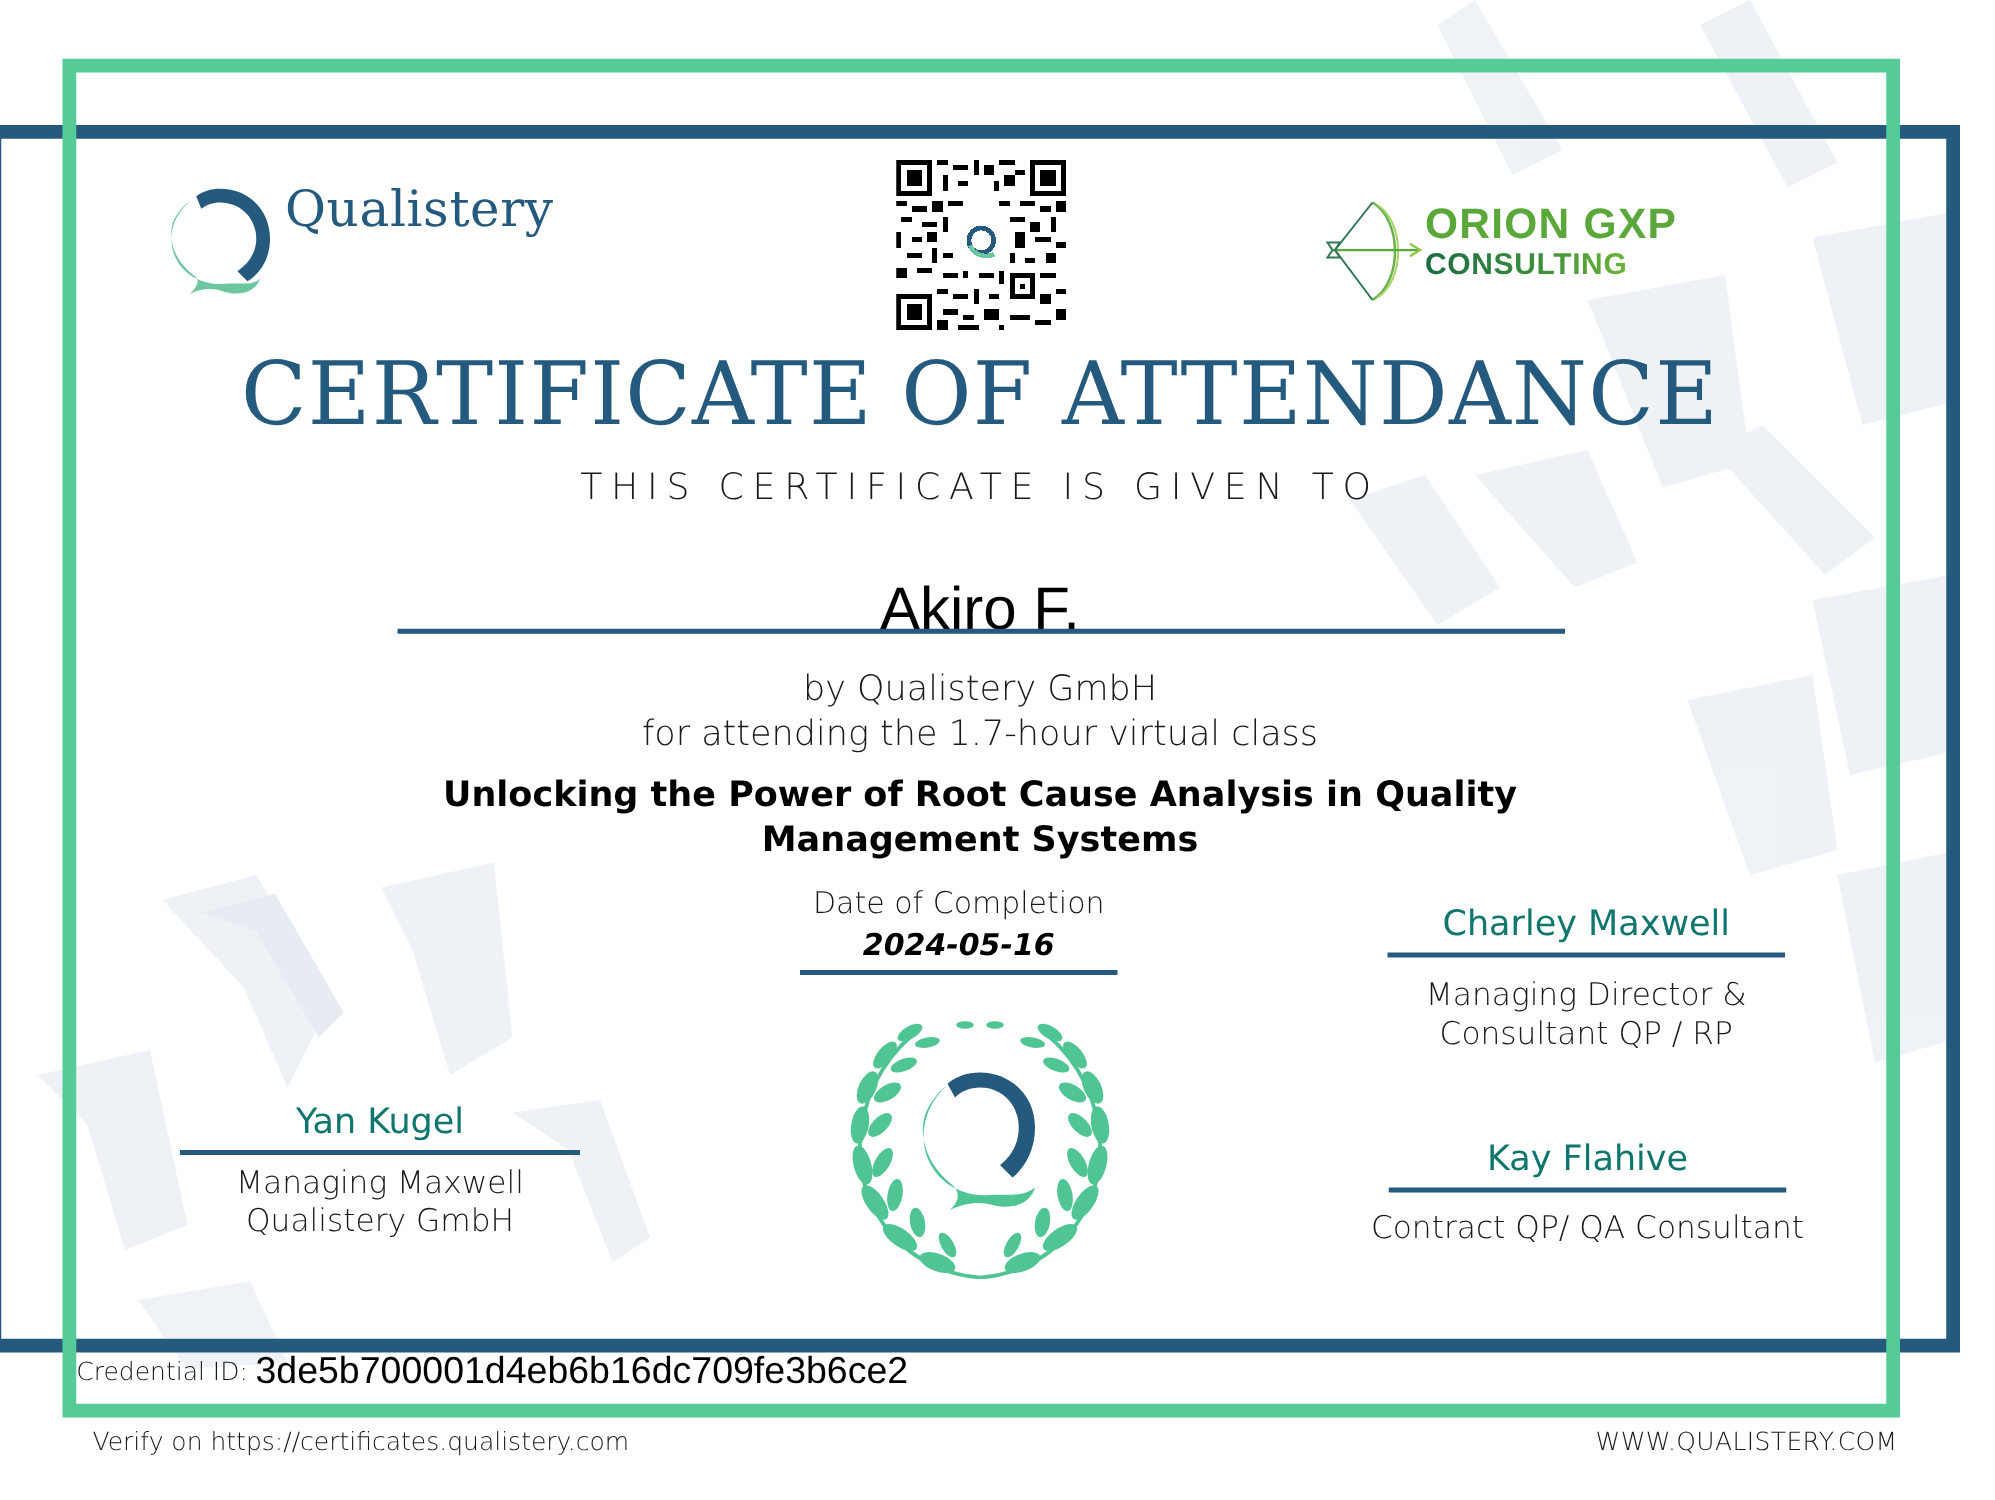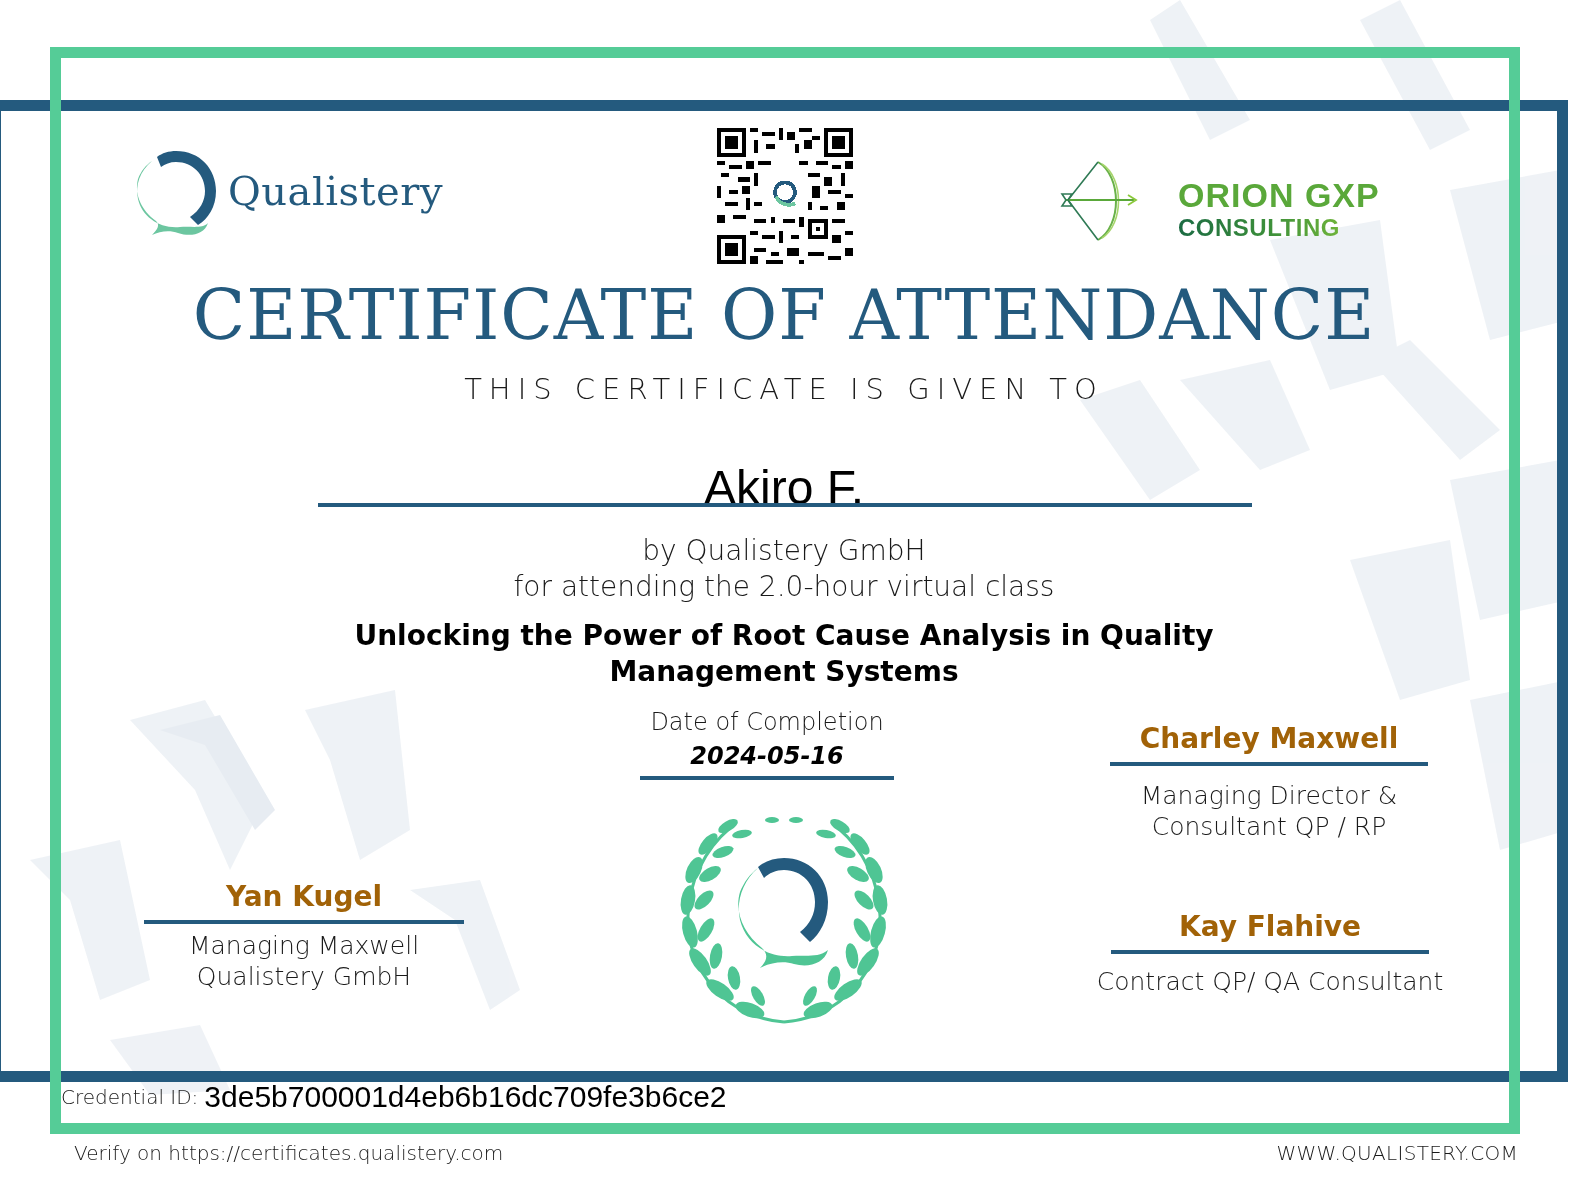--- a/index.html
+++ b/index.html
@@ -5,26 +5,26 @@
     * { box-sizing: border-box; margin: 0; padding: 0; }
     html, body { width: 1596px; height: 1200px; background: #ffffff; overflow: hidden; }
     body { position: relative; font-family: "DejaVu Sans", sans-serif; color: #111; }
 
     .bg-layer { position: absolute; inset: 0; z-index: 0; pointer-events: none; }
     .frame-navy { position: absolute; left: -10px; top: 100px; width: 1578px; height: 982px; border: 11px solid #245a7e; z-index: 1; }
     .frame-green { position: absolute; left: 50px; top: 47px; width: 1470px; height: 1087px; border: 11px solid #55cc97; z-index: 2; }
 
     .content { position: absolute; inset: 0; z-index: 3; }
 
-    .logo-qualistery { position: absolute; left: 130px; top: 145px; display: flex; align-items: center; gap: 6px; }
+    .logo-qualistery { position: absolute; left: 130px; top: 145px; display: flex; gap: 6px; }
     .logo-qualistery .wordmark { font-family: "DejaVu Serif", serif; font-size: 40px; color: #245a7e; letter-spacing: 0.5px; }
 
     .qr { position: absolute; left: 717px; top: 128px; width: 136px; height: 136px; }
 
-    .logo-orion { position: absolute; left: 1060px; top: 160px; display: flex; align-items: flex-end; gap: 38px; }
+    .logo-orion { position: absolute; left: 1060px; top: 160px; display: flex; align-items: flex-start; }
     .orion-text .l1 { font-family: "Liberation Sans", sans-serif; font-weight: bold; font-size: 34px; color: #5aa83a; letter-spacing: 1px; line-height: 38px; }
     .orion-text .l2 { font-family: "Liberation Sans", sans-serif; font-weight: bold; font-size: 24px; letter-spacing: 0.5px; line-height: 28px;
       background: linear-gradient(90deg, #1b6b43 0%, #3c8f3a 45%, #8ac83a 100%); -webkit-background-clip: text; background-clip: text; color: transparent; }
 
     .title { position: absolute; left: 0; width: 1568px; top: 274px; text-align: center;
       font-family: "DejaVu Serif", serif; font-size: 70px; color: #245a7e; letter-spacing: 1px; transform: scaleX(0.98); }
     .subtitle { position: absolute; left: 0; width: 1568px; top: 372px; text-align: center;
       font-family: "DejaVu Sans", sans-serif; font-size: 29px; color: #1a1a1a; letter-spacing: 7px; font-weight: 300; }
 
     .recipient { position: absolute; left: 0; width: 1568px; top: 460px; text-align: center;
@@ -38,21 +38,21 @@
       font-family: "DejaVu Sans", sans-serif; font-weight: bold; font-size: 28px; line-height: 36px; color: #000; }
 
     .date-block { position: absolute; left: 640px; width: 254px; top: 708px; text-align: center; }
     .date-label { font-family: "DejaVu Sans", sans-serif; font-size: 24px; color: #1a1a1a; font-weight: 300; }
     .date-value { font-family: "DejaVu Sans", sans-serif; font-weight: bold; font-size: 24px; color: #000; margin-top: 6px; font-style: italic; }
     .date-line { width: 254px; height: 4px; background: #245a7e; margin-top: 6px; }
 
     .seal { position: absolute; left: 668px; top: 812px; width: 232px; height: 215px; }
 
     .sig { position: absolute; text-align: center; }
-    .sig .name { font-family: "DejaVu Sans", sans-serif; font-weight: bold; font-size: 28px; color: #a16207; line-height: 34px; }
+    .sig .name { font-family: "DejaVu Sans", sans-serif; font-weight: normal; font-size: 28px; color: #0f766e; line-height: 34px; }
     .sig .line { height: 4px; background: #245a7e; margin: 6px auto 6px; }
     .sig .role { font-family: "DejaVu Sans", sans-serif; font-size: 25px; color: #1a1a1a; line-height: 31px; font-weight: 300; }
 
     .sig-yan { left: 144px; width: 320px; top: 880px; }
     .sig-yan .line { width: 320px; }
     .sig-charley { left: 1110px; width: 318px; top: 722px; }
     .sig-charley .line { width: 318px; }
     .sig-kay { left: 1060px; width: 420px; top: 910px; }
     .sig-kay .line { width: 318px; }
 
@@ -195,21 +195,21 @@
   </div>
 
   <div class="title">CERTIFICATE OF ATTENDANCE</div>
   <div class="subtitle">THIS CERTIFICATE IS GIVEN TO</div>
 
   <div class="recipient">Akiro F.</div>
   <div class="recipient-line"></div>
 
   <div class="issuer">
     <div>by Qualistery GmbH</div>
-    <div>for attending the 2.0-hour virtual class</div>
+    <div>for attending the 1.7-hour virtual class</div>
   </div>
 
   <div class="course">Unlocking the Power of Root Cause Analysis in Quality Management Systems</div>
 
   <div class="date-block">
     <div class="date-label">Date of Completion</div>
     <div class="date-value">2024-05-16</div>
     <div class="date-line"></div>
   </div>
 

